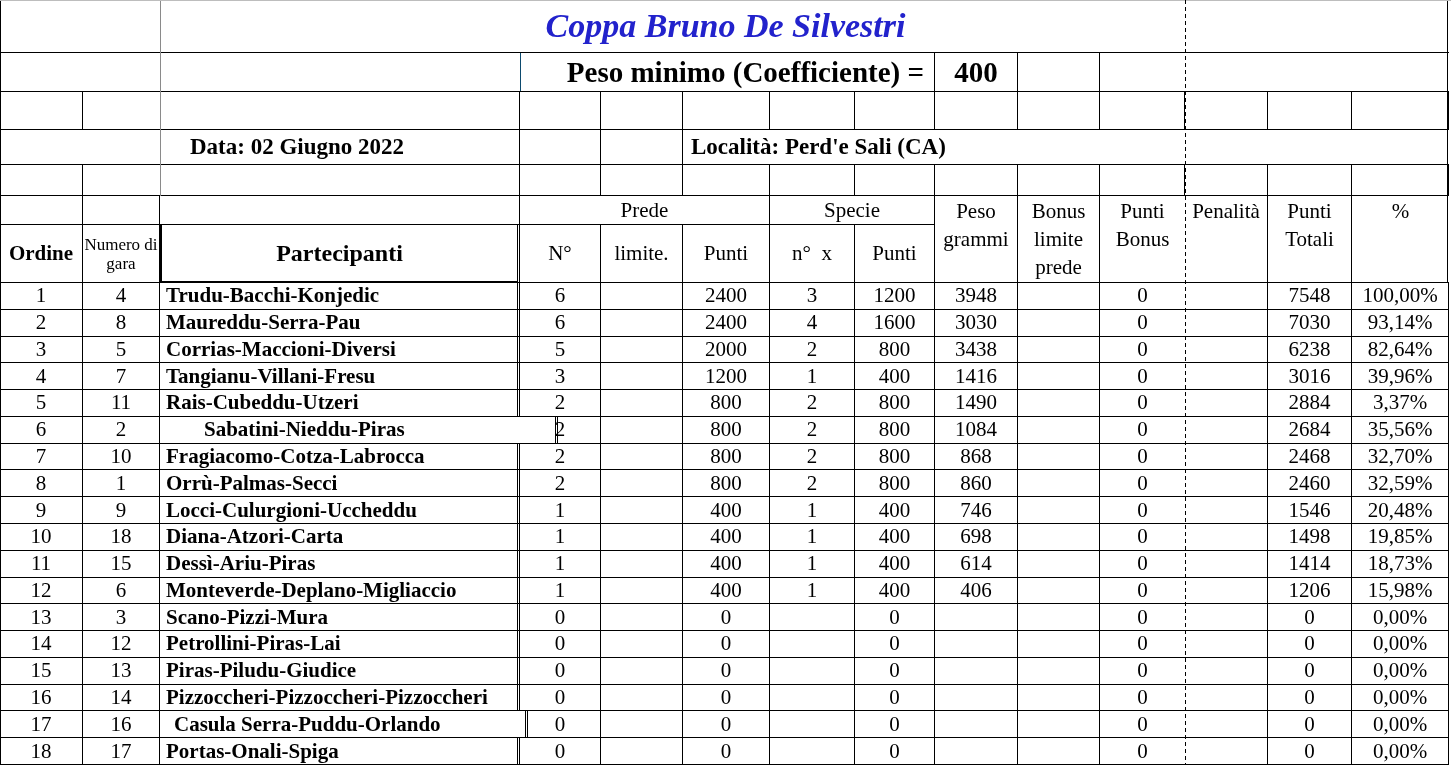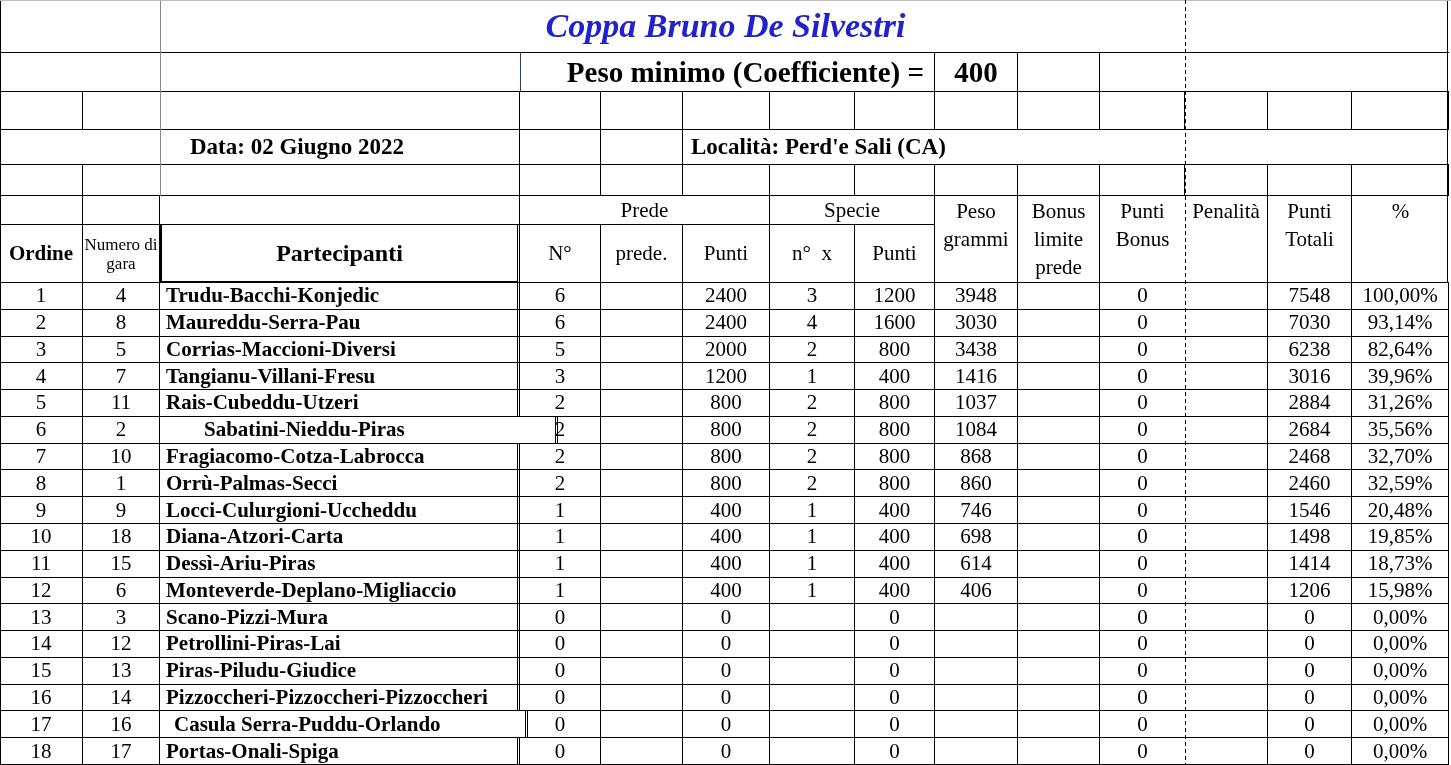--- a/index.html
+++ b/index.html
@@ -113,21 +113,21 @@
     <div class="cell hdr hdr-top bR hline" style="top:0;height:87px;left:1018px;width:82px">Bonus limite prede</div>
     <div class="cell hdr hdr-top hline" style="top:0;height:87px;left:1100px;width:85px">Punti Bonus</div>
     <div class="cell hdr hdr-top bR hline" style="top:0;height:87px;left:1185px;width:83px">Penalità</div>
     <div class="cell hdr hdr-top bR hline" style="top:0;height:87px;left:1268px;width:84px">Punti Totali</div>
     <div class="cell hdr hdr-top hline" style="top:0;height:87px;left:1352px;width:97px">%</div>
 
     <div class="cell hdr-ordine bR hline" style="top:29px;height:58px;left:0;width:83px">Ordine</div>
     <div class="cell hdr-gara bR hline" style="top:29px;height:58px;left:83px;width:77px">Numero di gara</div>
     <div class="cell hdr-part" style="top:29px;height:58px;left:160px;width:360px">Partecipanti</div>
     <div class="cell hdr bR hline" style="top:29px;height:58px;left:520px;width:81px">N°</div>
-    <div class="cell hdr bR hline" style="top:29px;height:58px;left:601px;width:82px">prede.</div>
+    <div class="cell hdr bR hline" style="top:29px;height:58px;left:601px;width:82px">limite.</div>
     <div class="cell hdr bR hline" style="top:29px;height:58px;left:683px;width:87px">Punti</div>
     <div class="cell hdr pre bR hline" style="top:29px;height:58px;left:770px;width:85px">n°  x</div>
     <div class="cell hdr bR hline" style="top:29px;height:58px;left:855px;width:80px">Punti</div>
   </div>
 
   <div id="data-rows">
       <div class="trow" style="top: 283px; height: 26.78px; border-bottom: 1px solid rgb(0, 0, 0);">
         <div class="cell bR" style="left: 0px; width: 83px;">1</div>
         <div class="cell bR" style="left: 83px; width: 77px;">4</div>
         <div class="cell dblR name-cell" style="left: 160px; width: 360px;">Trudu-Bacchi-Konjedic</div>
@@ -193,26 +193,26 @@
       </div>
       <div class="trow" style="top: 390.11px; height: 26.78px; border-bottom: 1px solid rgb(0, 0, 0);">
         <div class="cell bR" style="left: 0px; width: 83px;">5</div>
         <div class="cell bR" style="left: 83px; width: 77px;">11</div>
         <div class="cell dblR name-cell" style="left: 160px; width: 360px;">Rais-Cubeddu-Utzeri</div>
         <div class="cell bR" style="left: 520px; width: 81px;">2</div>
         <div class="cell bR" style="left: 601px; width: 82px;"></div>
         <div class="cell bR" style="left: 683px; width: 87px;">800</div>
         <div class="cell bR" style="left: 770px; width: 85px;">2</div>
         <div class="cell bR" style="left: 855px; width: 80px;">800</div>
-        <div class="cell bR" style="left: 935px; width: 83px;">1037</div>
+        <div class="cell bR" style="left: 935px; width: 83px;">1490</div>
         <div class="cell bR" style="left: 1018px; width: 82px;"></div>
         <div class="cell " style="left: 1100px; width: 85px;">0</div>
         <div class="cell bR" style="left: 1185px; width: 83px;"></div>
         <div class="cell bR" style="left: 1268px; width: 84px;">2884</div>
-        <div class="cell bR" style="left: 1352px; width: 97px;">31,26%</div>
+        <div class="cell bR" style="left: 1352px; width: 97px;">3,37%</div>
       </div>
       <div class="trow" style="top: 416.89px; height: 26.78px; border-bottom: 1px solid rgb(0, 0, 0);">
         <div class="cell bR" style="left: 0px; width: 83px;">6</div>
         <div class="cell bR" style="left: 83px; width: 77px;">2</div>
         <div class="cell dblR name-cell" style="left: 160px; width: 360px; margin-left: 38px;">Sabatini-Nieddu-Piras</div>
         <div class="cell bR" style="left: 520px; width: 81px;">2</div>
         <div class="cell bR" style="left: 601px; width: 82px;"></div>
         <div class="cell bR" style="left: 683px; width: 87px;">800</div>
         <div class="cell bR" style="left: 770px; width: 85px;">2</div>
         <div class="cell bR" style="left: 855px; width: 80px;">800</div>

